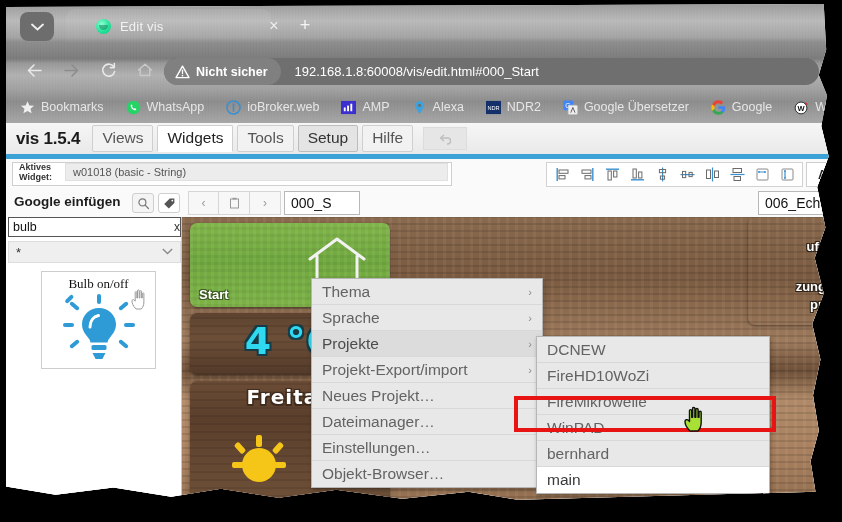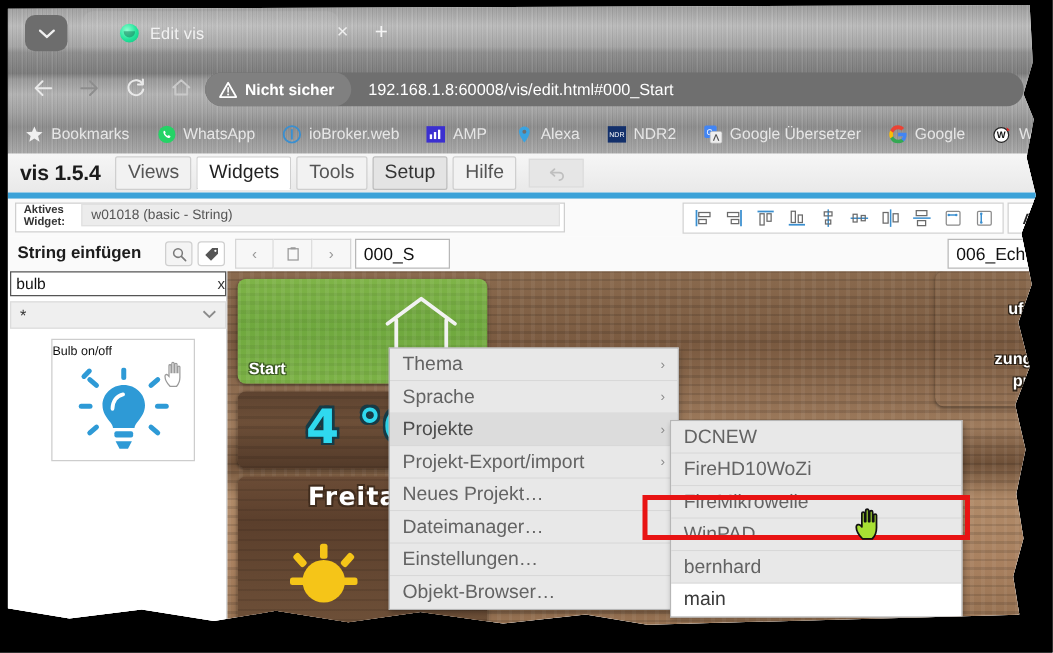--- a/index.html
+++ b/index.html
@@ -201,21 +201,21 @@
     position:absolute; left:2px; top:118px; width:173px; height:22px;
     background:#efefef; border:1px solid #dcdcdc;
     display:flex; align-items:center; justify-content:space-between; padding:0 7px;
   }
   .filter-star { font-size:13px; color:#333; }
   .filter-caret { color:#777; font-size:9px; }
   .widgetcard {
     position:absolute; left:35px; top:148px; width:115px; height:98px;
     border:1px solid #cdcdcd; background:#fff;
   }
-  .wc-title { font-size:10px; color:#111; padding-top:4px; }
+  .wc-title { text-align:center; font-size:13px; color:#111; padding-top:4px;font-family:Liberation Serif, serif; }
   .wc-hand { position:absolute; right:6px; top:16px; }
   .leftpanel-bg {
     position:absolute; left:0; top:94px; width:176px; height:295px; background:#fff;
     border-right:1px solid #c9c9c9;
   }
 
   
   .canvas {
     position:absolute; left:176px; top:94px; width:650px; height:295px;
     overflow:hidden;
@@ -539,21 +539,21 @@
                 <circle cx="5" cy="4" r="1" fill="#3a8fd0"></circle>
                 <circle cx="5" cy="11" r="1" fill="#3a8fd0"></circle>
               </svg>
             </span>
       </div>
 
       <div class="allebtn">Alle</div>
     </div>
 
     <div class="subrow">
-      <span class="panel-title">String einfügen</span>
+      <span class="panel-title">Google einfügen</span>
       <span class="rbtn" style="left:126px">
         <svg width="13" height="13" viewBox="0 0 13 13">
               <circle cx="5.4" cy="5.4" r="3.5" fill="none" stroke="#7a7a7a" stroke-width="1.2"></circle>
               <path d="M8.1 8.1 L11.5 11.5" stroke="#7a7a7a" stroke-width="1.3" stroke-linecap="round"></path>
             </svg>
       </span>
       <span class="rbtn sel" style="left:152px">
         <svg width="13" height="13" viewBox="0 0 13 13">
               <path d="M6.8 1.4 H11.4 V6 L5.8 11.6 L1.2 7 Z" fill="#555"></path>
               <circle cx="9.3" cy="3.6" r=".9" fill="#fff"></circle>

